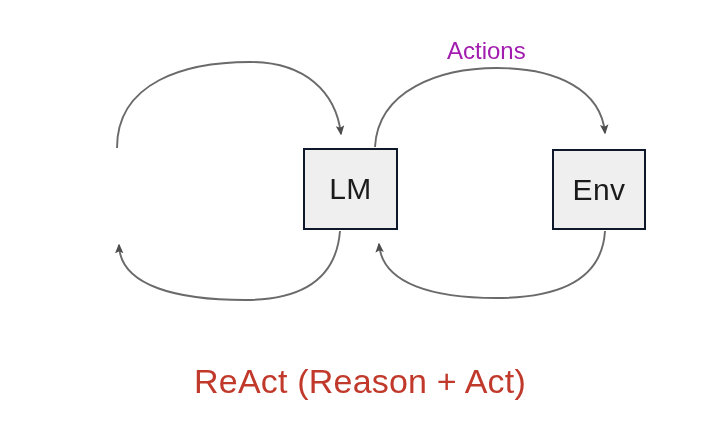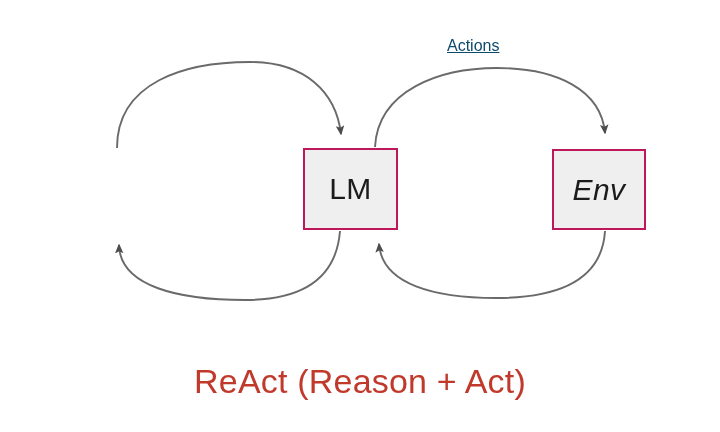--- a/index.html
+++ b/index.html
@@ -21,48 +21,46 @@
     position: absolute;
     left: 0;
     top: 0;
     width: 720px;
     height: 432px;
   }
   .node-box {
     position: absolute;
     box-sizing: border-box;
     background: #efefef;
-    border: 2px solid #be185d;
+    border: 2px solid #0f172a;
     display: flex;
     align-items: center;
     justify-content: center;
     color: #1b1b1b;
     font-size: 30px;
     letter-spacing: 0.5px;
   }
   #node-lm {
     left: 303px;
     top: 148px;
     width: 95px;
     height: 82px;
   }
   #node-env {
     left: 552px;
     top: 149px;
     width: 94px;
     height: 81px;
-    font-style: italic;
   }
   .edge-label {
     position: absolute;
-    color: #0c4a6e;
-    font-size: 16px;
+    color: #a21caf;
+    font-size: 24px;
     white-space: nowrap;
     line-height: 1.35;
-    text-decoration: underline;
   }
   #label-reasoning-traces {
     left: 42px;
     top: 152px;
     width: 160px;
     text-align: center;
   }
   #label-reasoning-traces .line {
     display: block;
   }

